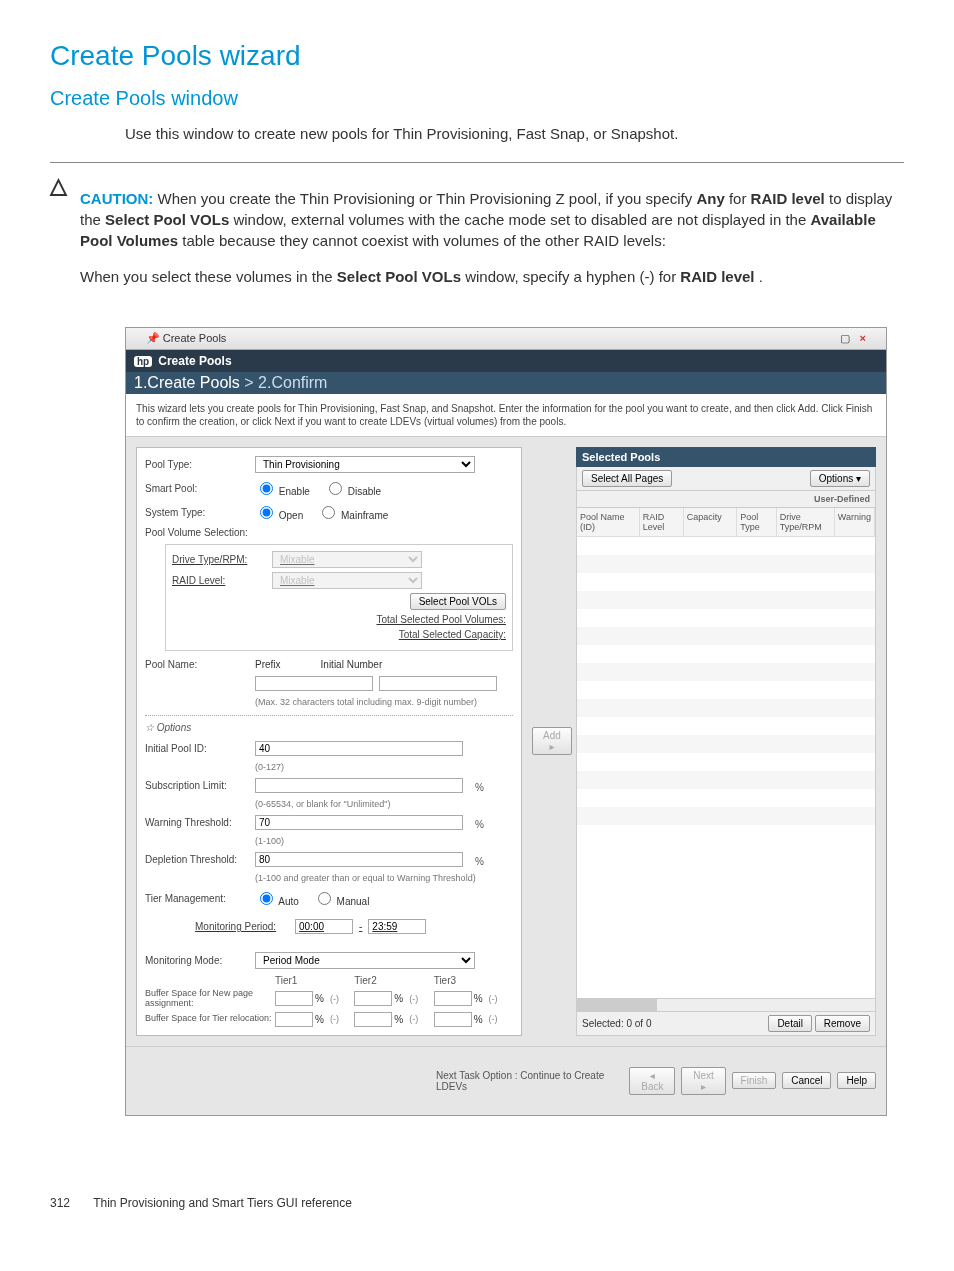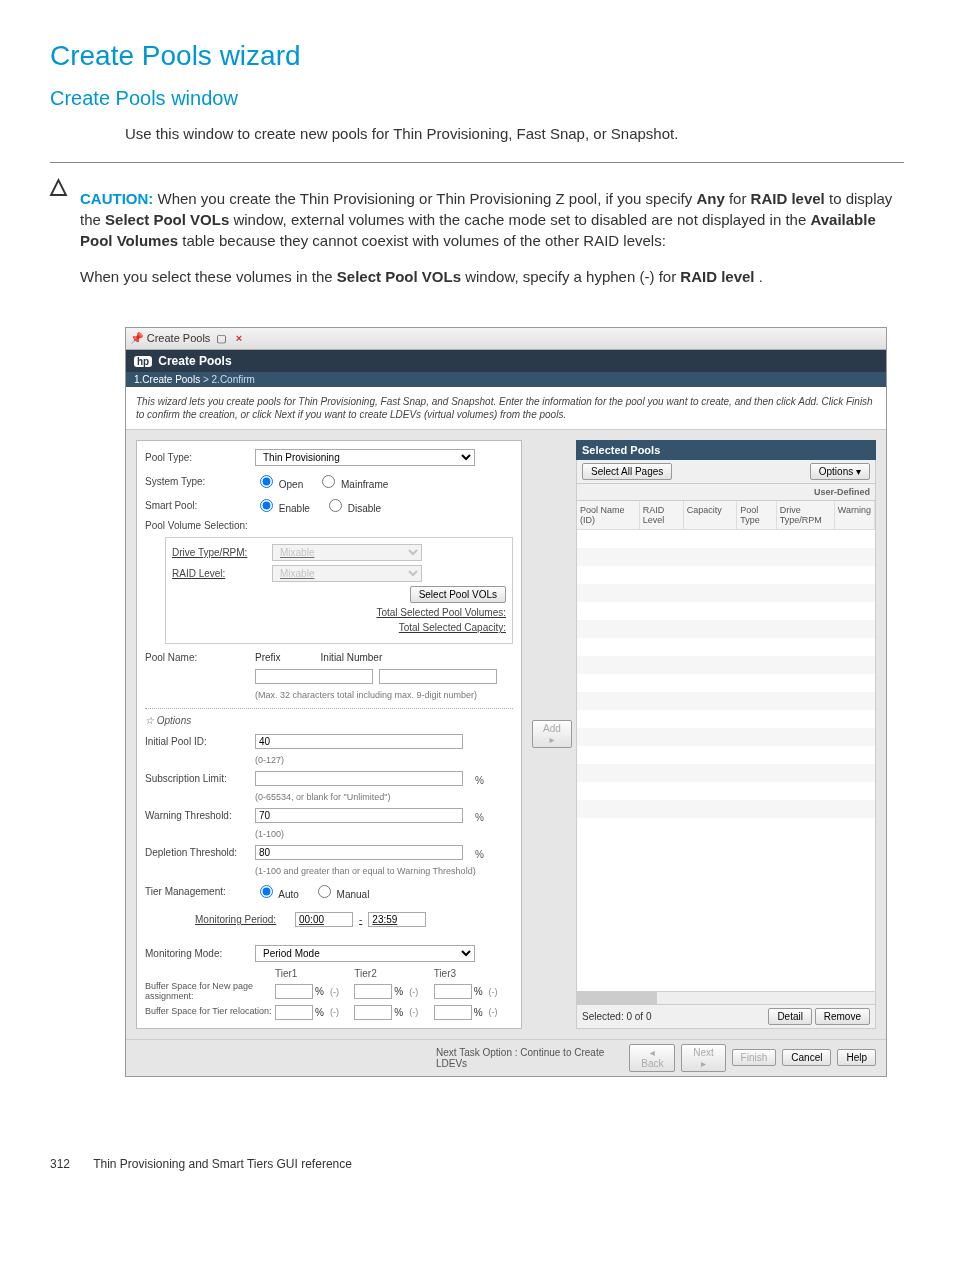--- a/index.html
+++ b/index.html
@@ -4,27 +4,27 @@
 <style>
   body { margin: 0; font-family: Arial, sans-serif; background: #fff; color: #333; padding: 40px 50px; font-size: 13px; }
   h1 { color: #0096D6; font-weight: normal; font-size: 28px; margin: 0 0 15px 0; }
   h2 { color: #0096D6; font-weight: normal; font-size: 20px; margin: 0 0 15px 0; }
   .intro { margin-left: 75px; font-size: 15px; margin-bottom: 20px; }
   .caution-block { display: flex; margin-top: 10px; border-top: 1px solid #888; padding-top: 10px; }
   .caution-icon { width: 30px; font-size: 22px; font-weight: bold; }
   .caution-text { flex: 1; font-size: 15px; line-height: 1.4; }
   .caution-label { color: #0096D6; font-weight: bold; }
   .screenshot { border: 1px solid #999; margin: 25px 0 0 75px; width: 760px; font-size: 10px; background: #e6e6e6; }
-  .win-titlebar { background: linear-gradient(#f4f4f4, #e0e0e0); padding: 4px 4px; font-size: 11px; display: flex; border-bottom: 1px solid #aaa; }
+  .win-titlebar { background: linear-gradient(#f4f4f4, #e0e0e0); padding: 4px 20px; font-size: 11px; display: flex; justify-content: space-between; border-bottom: 1px solid #aaa; }
   .win-ctrls span { margin-left: 6px; cursor: pointer; }
   .inner-title { background: #2a3a4a; color: #fff; padding: 4px 8px; font-weight: bold; font-size: 12px; display: flex; align-items: center; gap: 6px; }
   .hp-badge { background: #fff; color: #2a3a4a; border-radius: 3px; padding: 0 3px; font-size: 10px; }
-  .steps { background: #35536b; color: #cde; font-size: 10px; padding: 2px 8px; }
+  .steps { background: #35536b; color: #cde; font-size: 16px; padding: 2px 8px; }
   .steps .cur { color: #fff; }
-  .wiz-desc { background: #fff; padding: 8px 10px; font-size: 10px; color: #444; line-height: 1.3; border-bottom: 1px solid #ccc; font-style: italic; }
+  .wiz-desc { background: #fff; padding: 8px 10px; font-size: 10px; color: #444; line-height: 1.3; border-bottom: 1px solid #ccc; }
   .wiz-body { display: flex; background: #e6e6e6; }
   .left-pane { flex: 1; padding: 10px; }
   .right-pane { width: 300px; padding: 10px 10px 10px 4px; display: flex; flex-direction: column; }
   .panel { background: #fff; border: 1px solid #bbb; padding: 8px; }
   .row { display: flex; align-items: center; margin-bottom: 6px; font-size: 10px; }
   .row-label { width: 110px; color: #444; }
   .row-content { flex: 1; display: flex; align-items: flex-end; gap: 8px; }
   select, input[type=text] { font-size: 10px; border: 1px solid #aaa; padding: 1px 3px; background: #fff; }
   .wide-select { width: 220px; }
   .radio-group { display: flex; gap: 14px; align-items: center; }
@@ -52,21 +52,21 @@
   .sel-toolbar { background: #f0f0f0; padding: 3px 5px; display: flex; justify-content: space-between; align-items: center; border: 1px solid #ccc; border-top: none; }
   .sel-table { border: 1px solid #ccc; border-top: none; background: #fff; flex: 1; min-height: 340px; overflow: hidden; }
   .sel-th-row { display: flex; background: #f4f4f4; border-bottom: 1px solid #ddd; }
   .sel-th { font-size: 9px; color: #555; padding: 4px 3px; border-right: 1px solid #ddd; text-align: left; }
   .sel-rows { height: 310px; }
   .sel-rows .stripe { height: 18px; }
   .sel-rows .stripe:nth-child(even) { background: #f6f6f6; }
   .sel-footer { display: flex; justify-content: space-between; align-items: center; background: #f0f0f0; border: 1px solid #ccc; border-top: none; padding: 3px 5px; font-size: 10px; }
   .scrollbar-sim { height: 12px; background: #eee; border: 1px solid #ccc; border-top: none; position: relative; }
   .scrollbar-sim::before { content: ''; position: absolute; left: 0; top: 0; width: 80px; height: 100%; background: #ccc; }
-  .wiz-footer { background: #e6e6e6; border-top: 1px solid #ccc; padding: 4px 10px; display: flex; justify-content: flex-end; align-items: center; gap: 6px; font-size: 10px; }
+  .wiz-footer { background: #e6e6e6; border-top: 1px solid #ccc; padding: 20px 10px; display: flex; justify-content: flex-end; align-items: center; gap: 6px; font-size: 10px; }
   .wiz-footer .task-opt { margin-right: auto; margin-left: 300px; color: #555; }
   .page-footer { margin-top: 80px; font-size: 12px; color: #333; }
   .page-no { display: inline-block; width: 40px; }
 </style>
 </head>
 <body>
 
 <h1>Create Pools wizard</h1>
 <h2>Create Pools window</h2>
 <div class="intro">Use this window to create new pools for Thin Provisioning, Fast Snap, or Snapshot.</div>
@@ -118,31 +118,31 @@
   <div class="wiz-body">
     <div class="left-pane">
       <div class="panel">
         <div class="row">
           <div class="row-label">Pool Type:</div>
           <div class="row-content">
               <select class="wide-select"><option>Thin Provisioning</option></select>
             </div>
         </div>
         <div class="row">
+          <div class="row-label">Smart Pool:</div>
+          <div class="row-content radio-group">
+            <label><input type="radio" checked="" style=""> <span>Enable</span></label>
+            <label><input type="radio" style=""> <span>Disable</span></label>
+          </div>
+        </div>
+        <div class="row">
           <div class="row-label">System Type:</div>
           <div class="row-content radio-group">
             <label><input type="radio" checked="" style=""> <span>Open</span></label>
             <label><input type="radio" style=""> <span>Mainframe</span></label>
-          </div>
-        </div>
-        <div class="row">
-          <div class="row-label">Smart Pool:</div>
-          <div class="row-content radio-group">
-            <label><input type="radio" checked="" style=""> <span>Enable</span></label>
-            <label><input type="radio" style=""> <span>Disable</span></label>
           </div>
         </div>
         <div class="row">
             <div class="row-label">Pool Volume Selection:</div>
           </div>
         <div class="sub-block">
           <div class="sub-row">
             <div class="sub-label">Drive Type/RPM:</div>
             <select class="disabled-sel" disabled=""><option>Mixable</option></select>
           </div>

